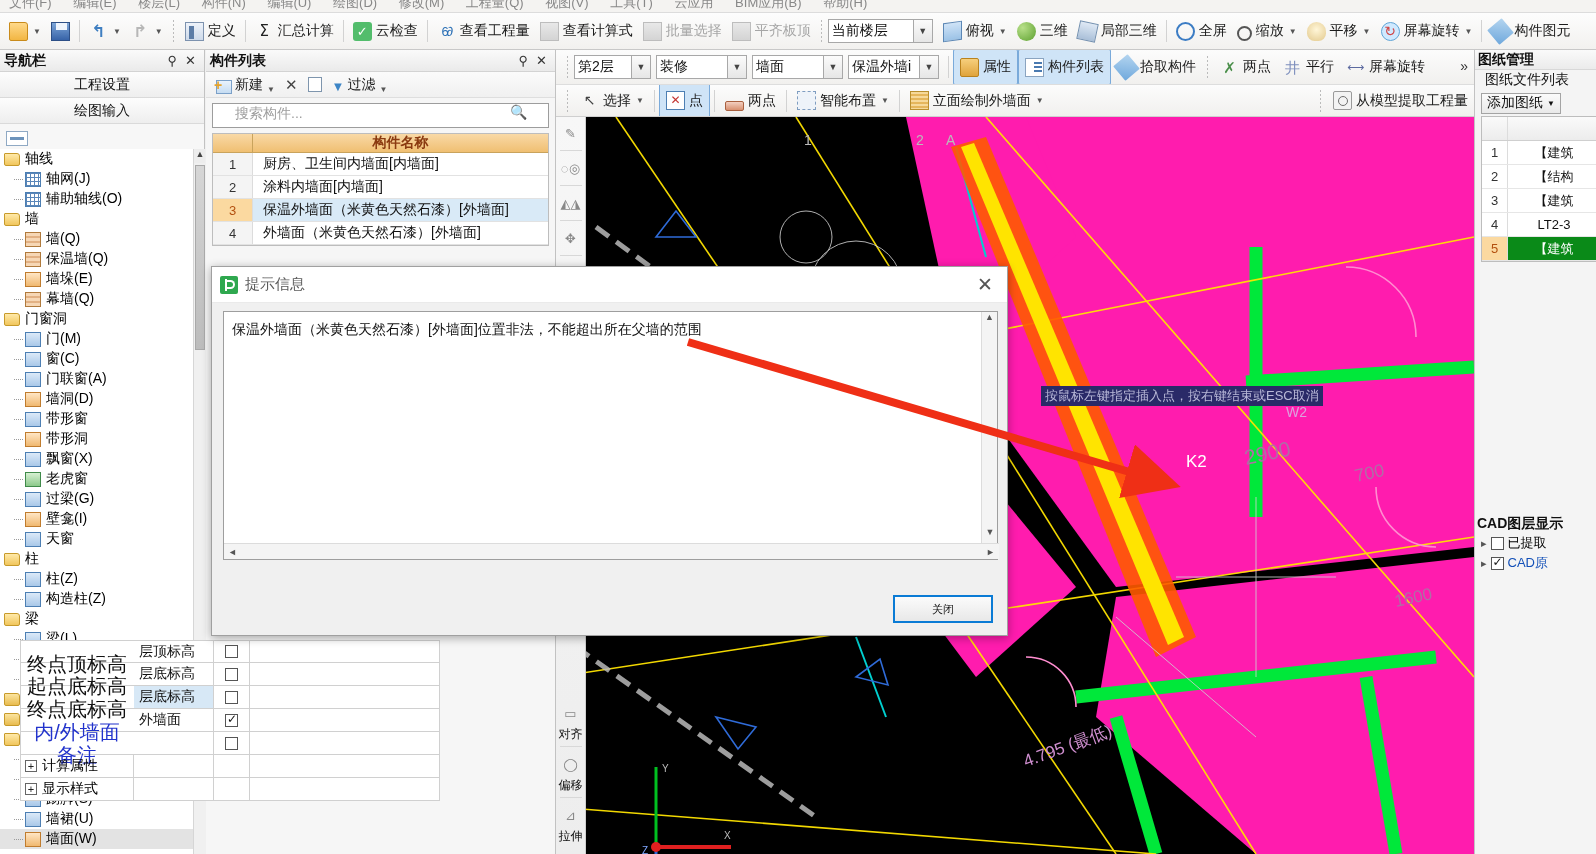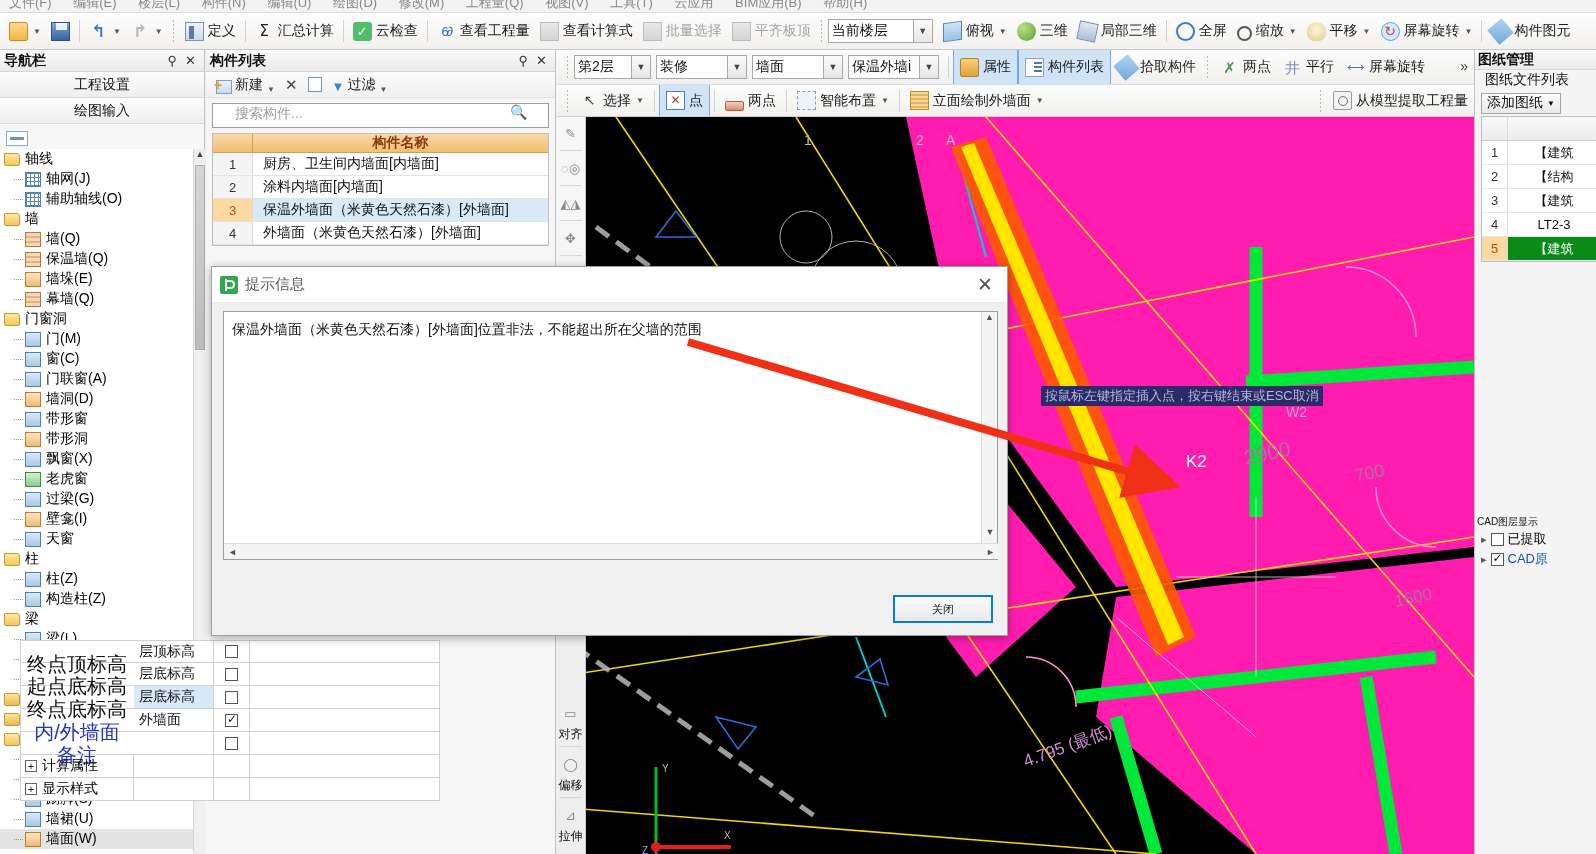--- a/index.html
+++ b/index.html
@@ -239,21 +239,21 @@
   .rp-th .a{ width:26px; border-right:1px solid #dcdcdc;}
   .rp-tr { display:flex; height:24px; border-bottom:1px solid #e6e6e6;}
   .rp-tr .a { width:26px; border-right:1px solid #dcdcdc; display:flex; align-items:center;
      justify-content:center; font-size:13px; color:#333;}
   .rp-tr .b { flex:1; display:flex; align-items:center; justify-content:center;
      font-size:13px; color:#111; white-space:nowrap; overflow:hidden;}
   .rp-tr.sel { background:#0a8a18; }
   .rp-tr.sel .a { background:#fbd9a0; color:#b3500f;}
   .rp-tr.sel .b { color:#fff; }
   .cadlayer { position:absolute; top:465px; left:0; width:122px; }
-  .cl-title { font-size:10px; font-weight:normal; color:#111; padding-left:2px; }
+  .cl-title { font-size:14px; font-weight:bold; color:#111; padding-left:2px; }
   .cl-item { display:flex; align-items:center; gap:4px; height:20px; padding-left:6px; font-size:13px;}
   .cl-item .exp { color:#555; font-size:11px;}
 
   
   .modal { position:absolute; left:211px; top:266px; width:797px; height:370px;
     background:#f0f0f0; border:1px solid #a0a0a0; box-shadow:0 2px 9px rgba(0,0,0,.33); z-index:40; }
   .mo-title { height:36px; background:#fff; display:flex; align-items:center; padding:0 8px;
     border-bottom:1px solid #eaeaea;}
   .mo-ico { width:18px; height:18px; background:#2fa84f; border-radius:2px; position:relative;
     margin-right:7px; flex:none;}

